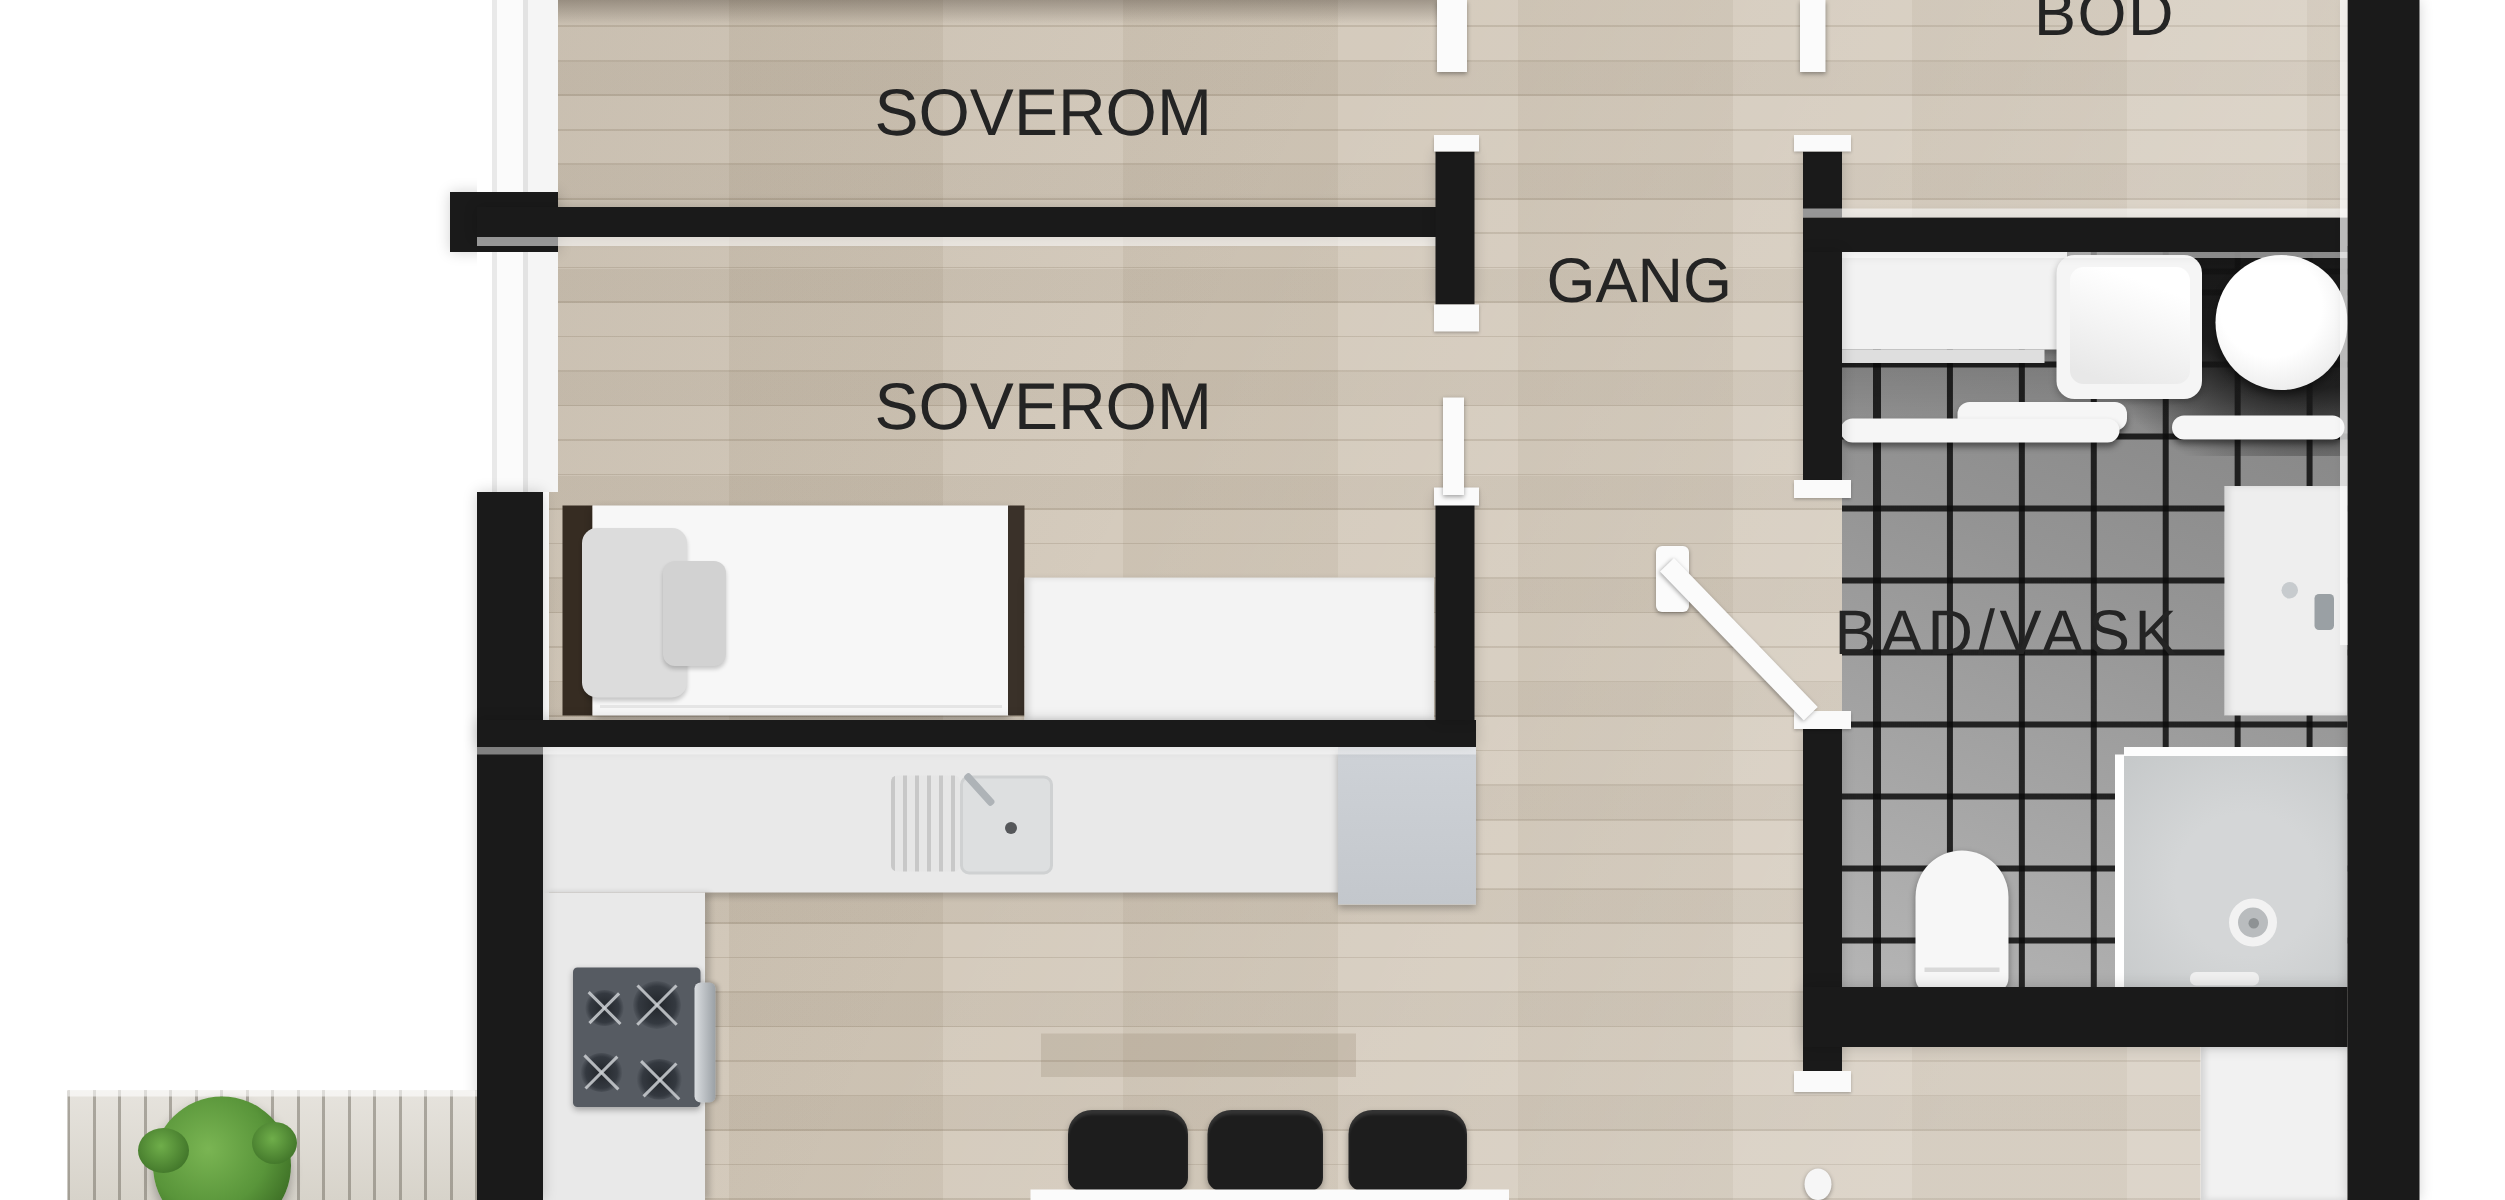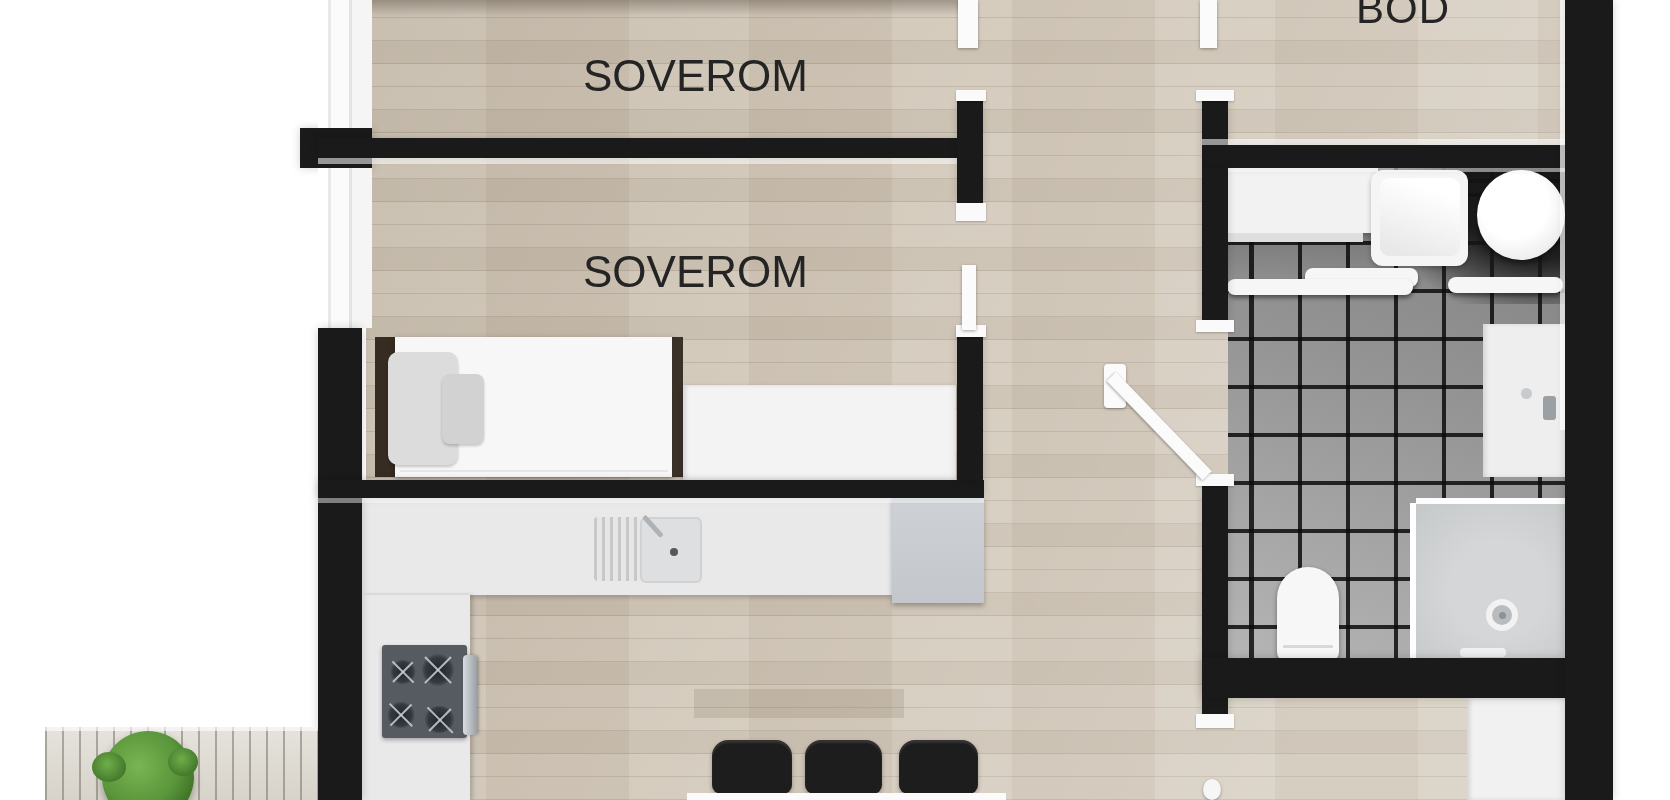--- a/index.html
+++ b/index.html
@@ -143,15 +143,17 @@
   <div class="a leaf" style="left:1116px;top:372px;width:138px;height:13px;transform:rotate(46deg);transform-origin:left top;"></div>
 
   <div class="a deck" style="left:45px;top:727px;width:273px;height:73px;"></div>
   <div class="a" style="left:45px;top:727px;width:273px;height:4px;background:rgba(255,255,255,.6);"></div>
   <div class="a" style="left:102px;top:731px;width:92px;height:92px;border-radius:50%;background:radial-gradient(circle at 40% 38%, #7ab553 0%, #59953a 50%, #35641f 85%);box-shadow:0 4px 8px rgba(0,0,0,.3);"></div>
   <div class="a" style="left:92px;top:752px;width:34px;height:30px;border-radius:50%;background:radial-gradient(circle at 45% 40%, #6fae4a, #3f7328 80%);"></div>
   <div class="a" style="left:168px;top:748px;width:30px;height:28px;border-radius:50%;background:radial-gradient(circle at 45% 40%, #6fae4a, #3f7328 80%);"></div>
 
   <div class="a room-label" style="left:583px;top:51px;font-size:44px;letter-spacing:0px;">SOVEROM</div>
   <div class="a room-label" style="left:583px;top:247px;font-size:44px;letter-spacing:0px;">SOVEROM</div>
+  <div class="a room-label" style="left:1031px;top:163px;font-size:42px;letter-spacing:0px;">GANG</div>
   <div class="a room-label" style="left:1356px;top:-15px;font-size:42px;letter-spacing:1px;">BOD</div>
+  <div class="a room-label" style="left:1223px;top:398px;font-size:42px;letter-spacing:3px;">BAD/VASK</div>
 
 </div>
 
 </body></html>

